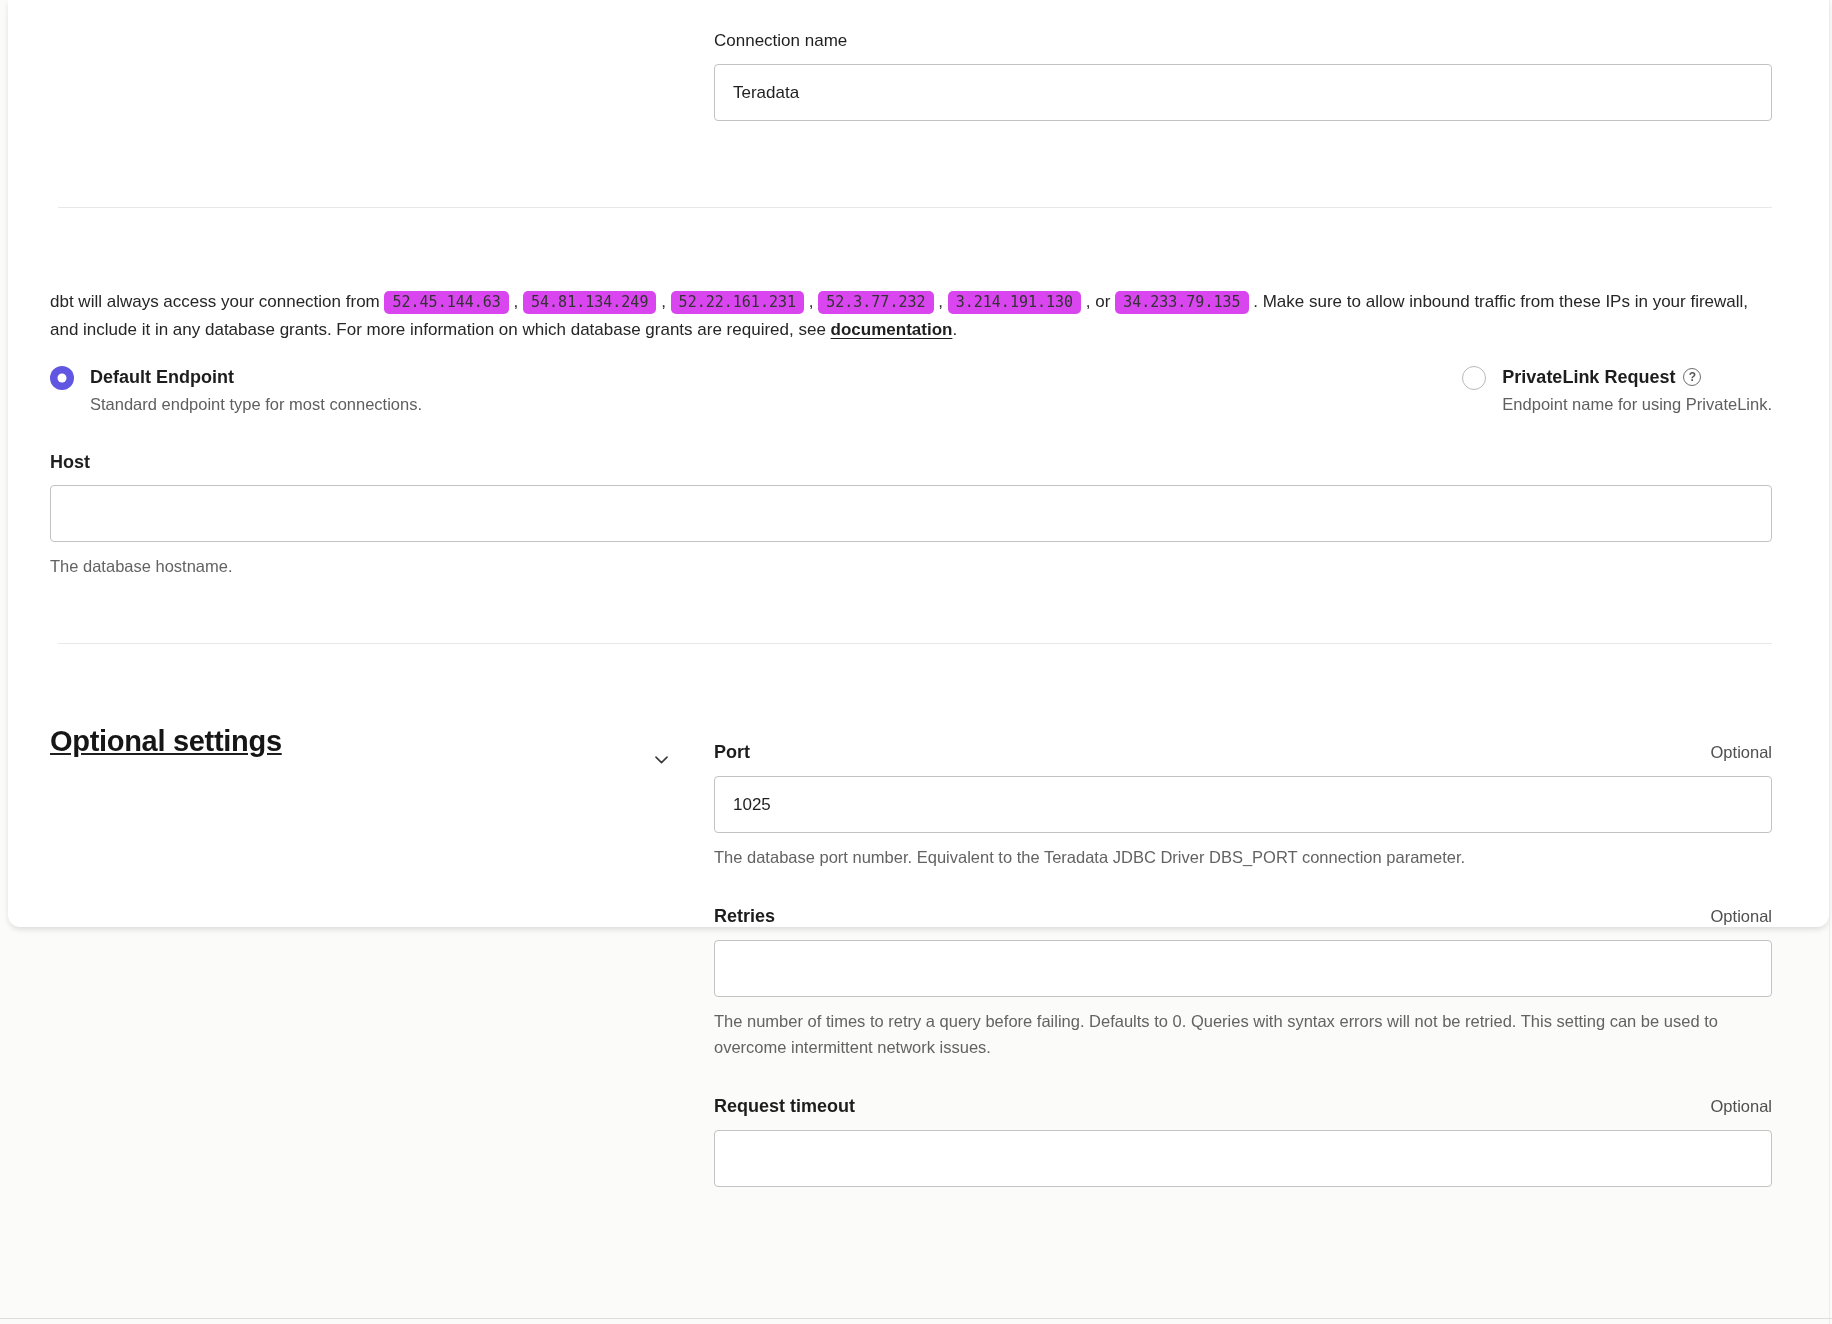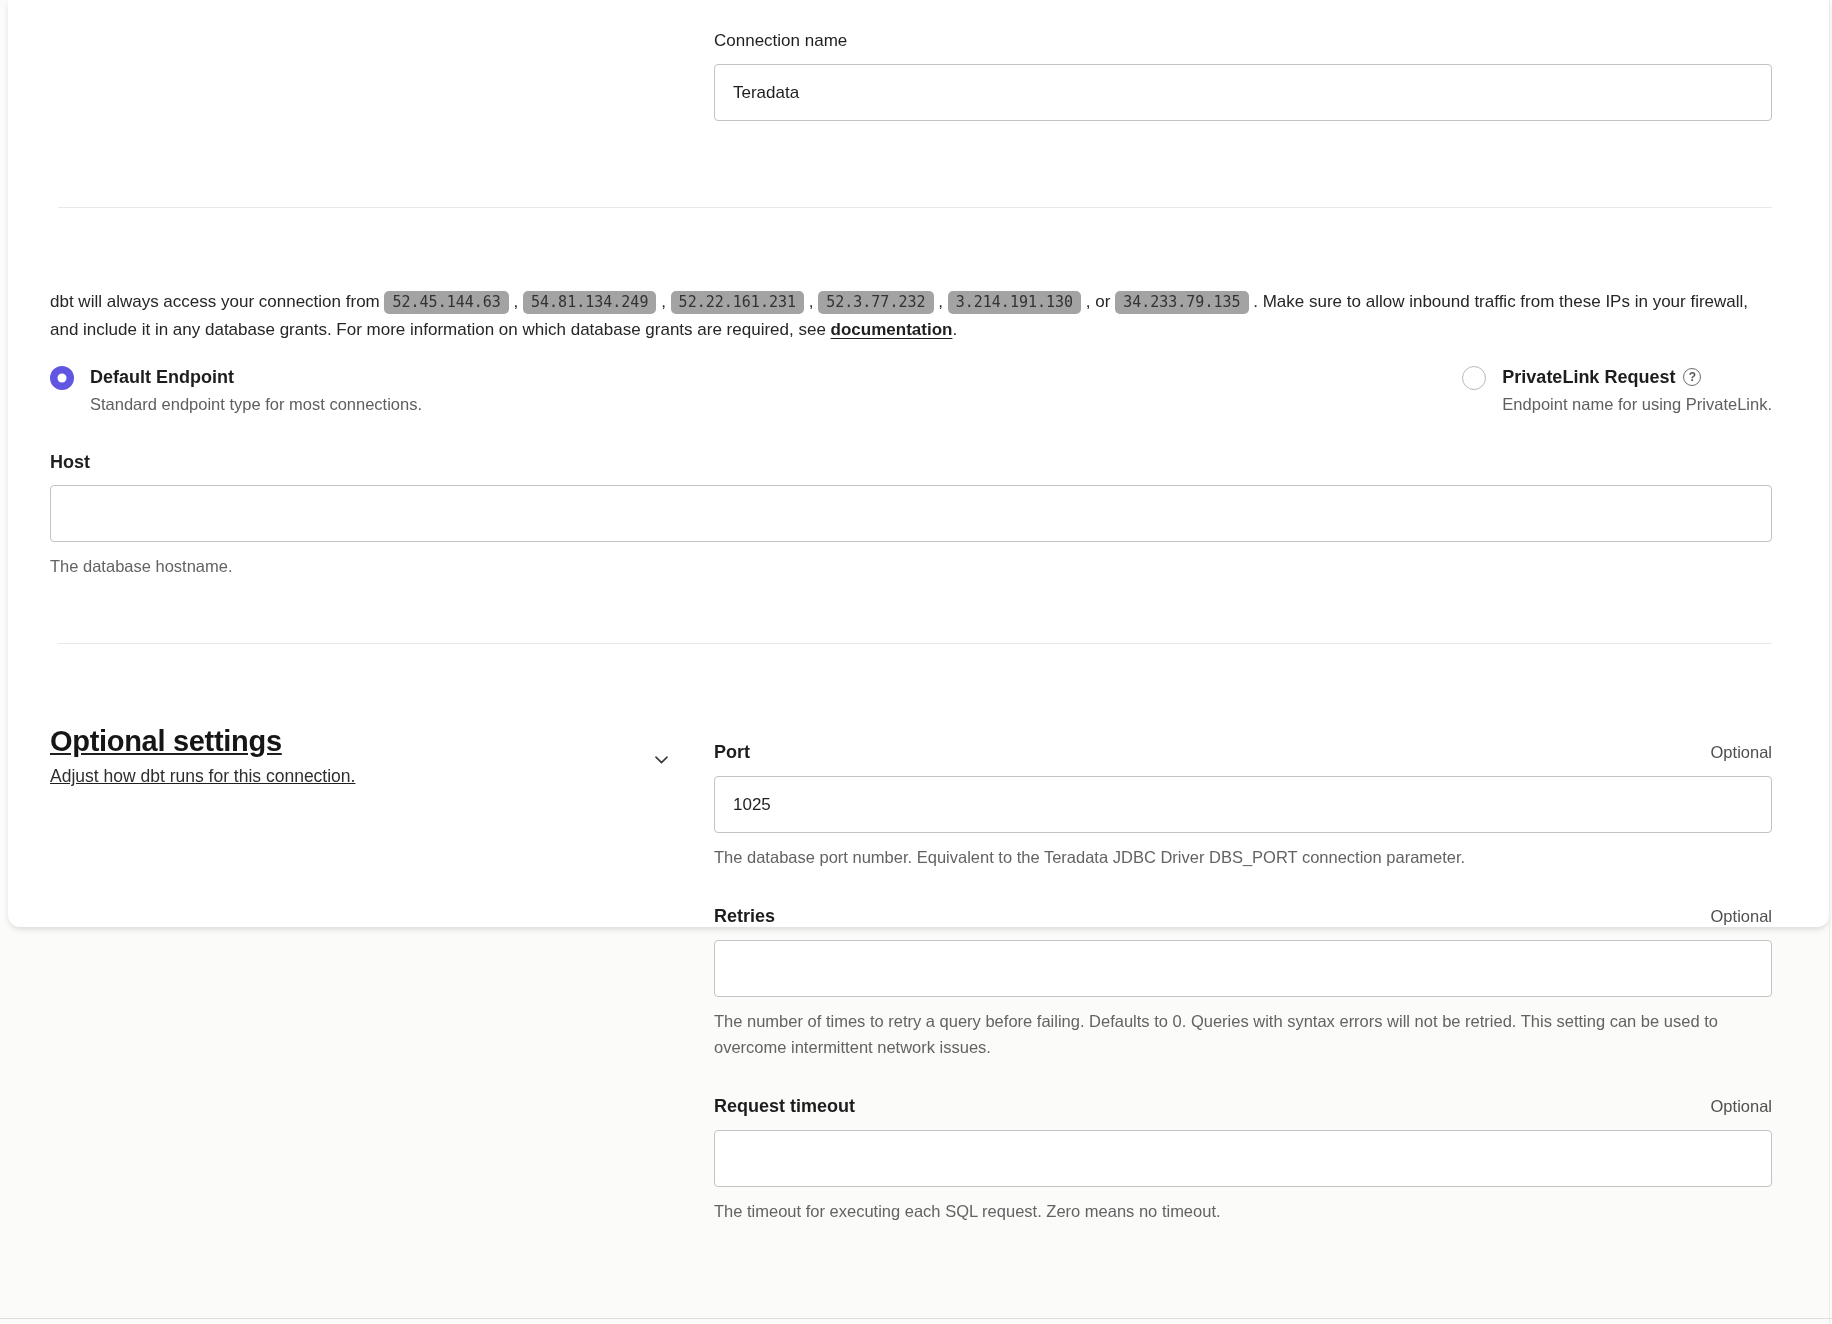--- a/index.html
+++ b/index.html
@@ -55,21 +55,21 @@
   
   .section-2 { padding-top: 80px; padding-bottom: 64px; }
   .section-heading {
     font-size: 27px; font-weight: 700; color: #161616;
     margin: 0; line-height: 32px; letter-spacing: -0.2px;
   }
   .ip-notice { font-size: 17px; line-height: 27px; color: #262626; margin: 0; }
   .chip {
     font-family: "DejaVu Sans Mono", monospace;
     font-size: 15px; color: #333333;
-    background: #a3a3a3; border-radius: 5px;
+    background: #d946ef; border-radius: 5px;
     padding: 2px 8px 3px 8px; white-space: nowrap; margin-top: 30px;
   }
   .doc-link {
     color: #1f1f1f; font-weight: 600;
     text-decoration: underline; text-underline-offset: 3px; cursor: pointer;
   }
 
   .radio-group { display: flex; margin-top: 22px; justify-content: space-between; }
   .radio-option { display: flex; gap: 16px; align-items: flex-start; cursor: pointer; }
   .radio-option.first { width: 502px; min-width: 502px; }
@@ -162,21 +162,20 @@
         <div class="helper-text">The database hostname.</div>
       </div>
     </div>
   </div>
 
   <hr class="divider">
 
   <div class="row section-3">
     <div class="col-left">
       <h2 class="big-heading">Optional settings</h2>
-      <div class="sub-heading">Adjust how dbt runs for this connection.</div>
     </div>
 
     <button class="collapse-btn">
       <span style="display:flex;">
         <svg width="19" height="19" viewBox="0 0 24 24">
           <polyline points="5 9 12 16 19 9" fill="none" stroke="#3a3a3a" stroke-width="2" stroke-linecap="round" stroke-linejoin="round"></polyline>
         </svg>
       </span>
     </button>
 
@@ -199,21 +198,20 @@
         <input class="text-input" type="text" value="" style="">
         <div class="helper-text">The number of times to retry a query before failing. Defaults to 0. Queries with syntax errors will not be retried. This setting can be used to overcome intermittent network issues.</div>
       </div>
 
       <div class="opt-field">
         <div class="label-row">
           <span class="opt-label">Request timeout</span>
           <span class="opt-badge">Optional</span>
         </div>
         <input class="text-input" type="text" value="" style="">
-        <div class="helper-text">The timeout for executing each SQL request. Zero means no timeout.</div>
       </div>
     </div>
   </div>
 
 </div>
 
 <div class="right-edge-line"></div>
 <div class="bottom-line"></div>
 
 </body></html>

